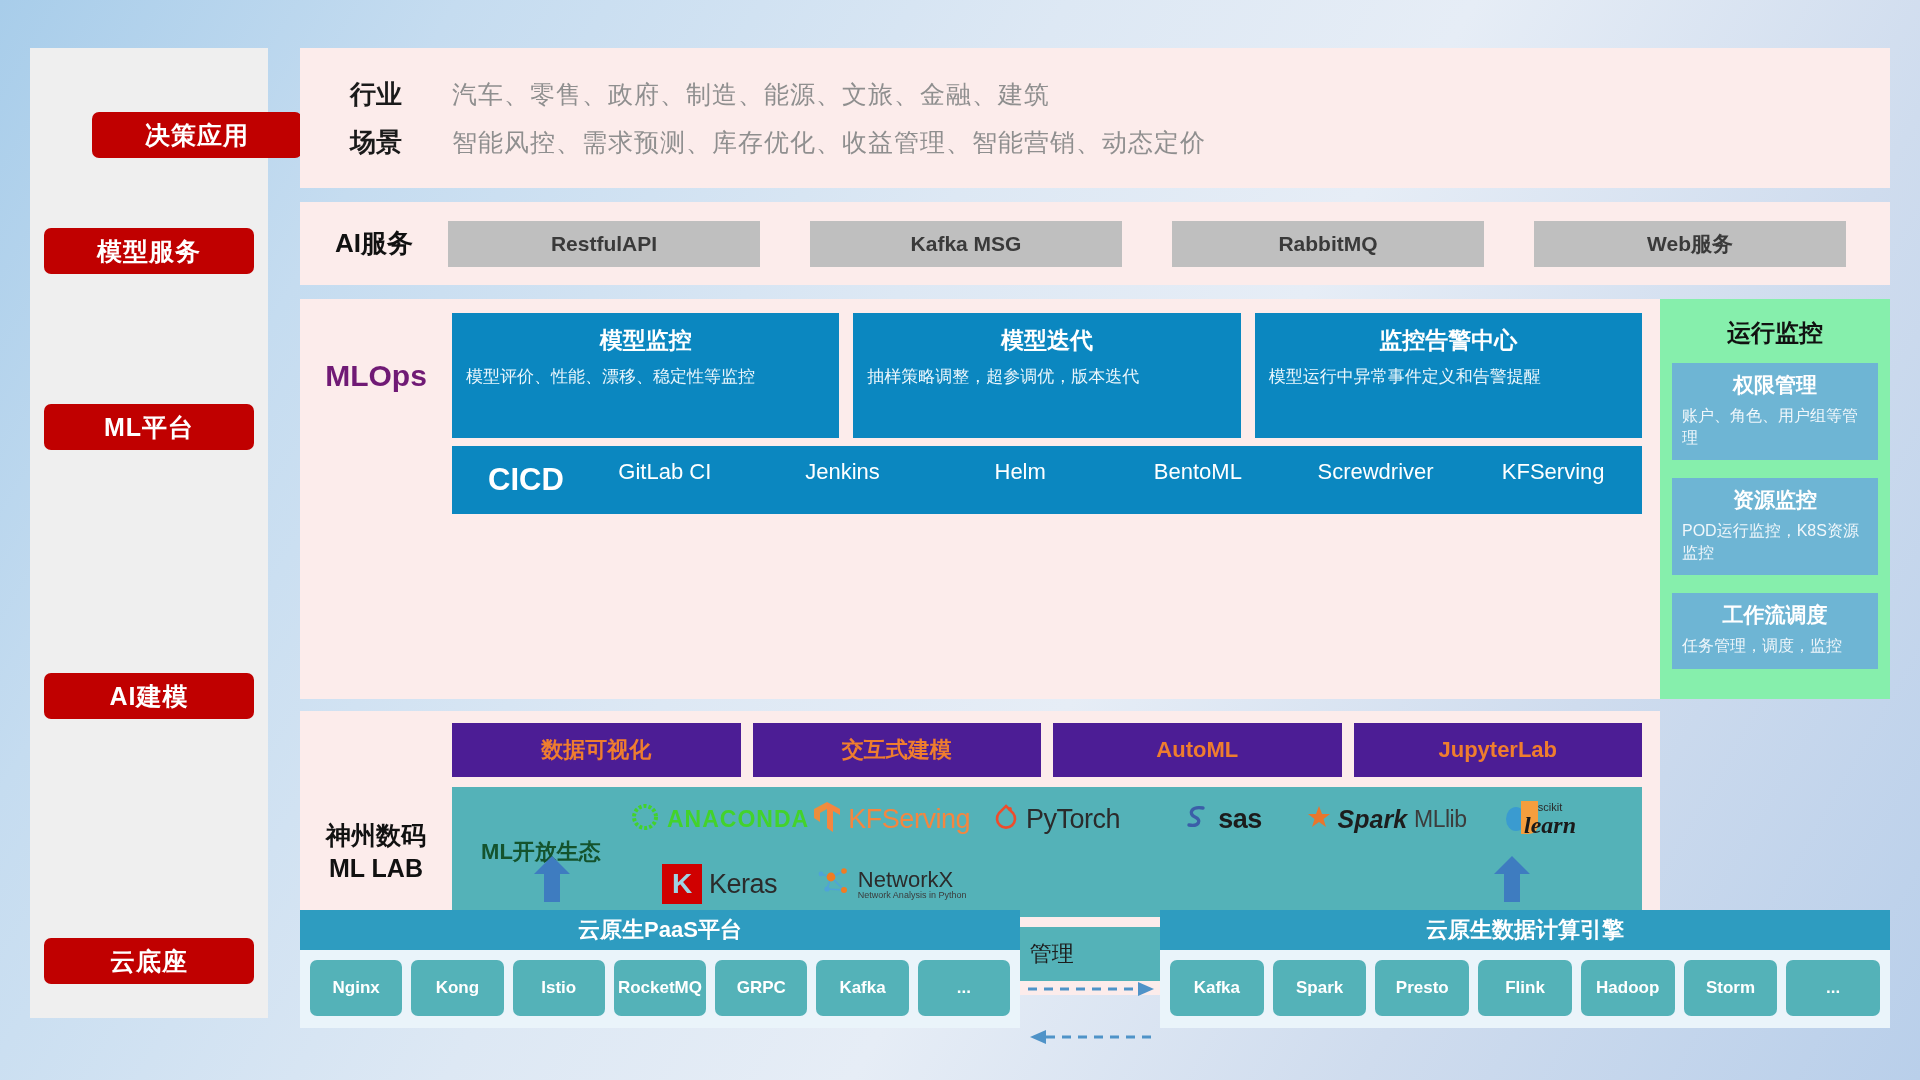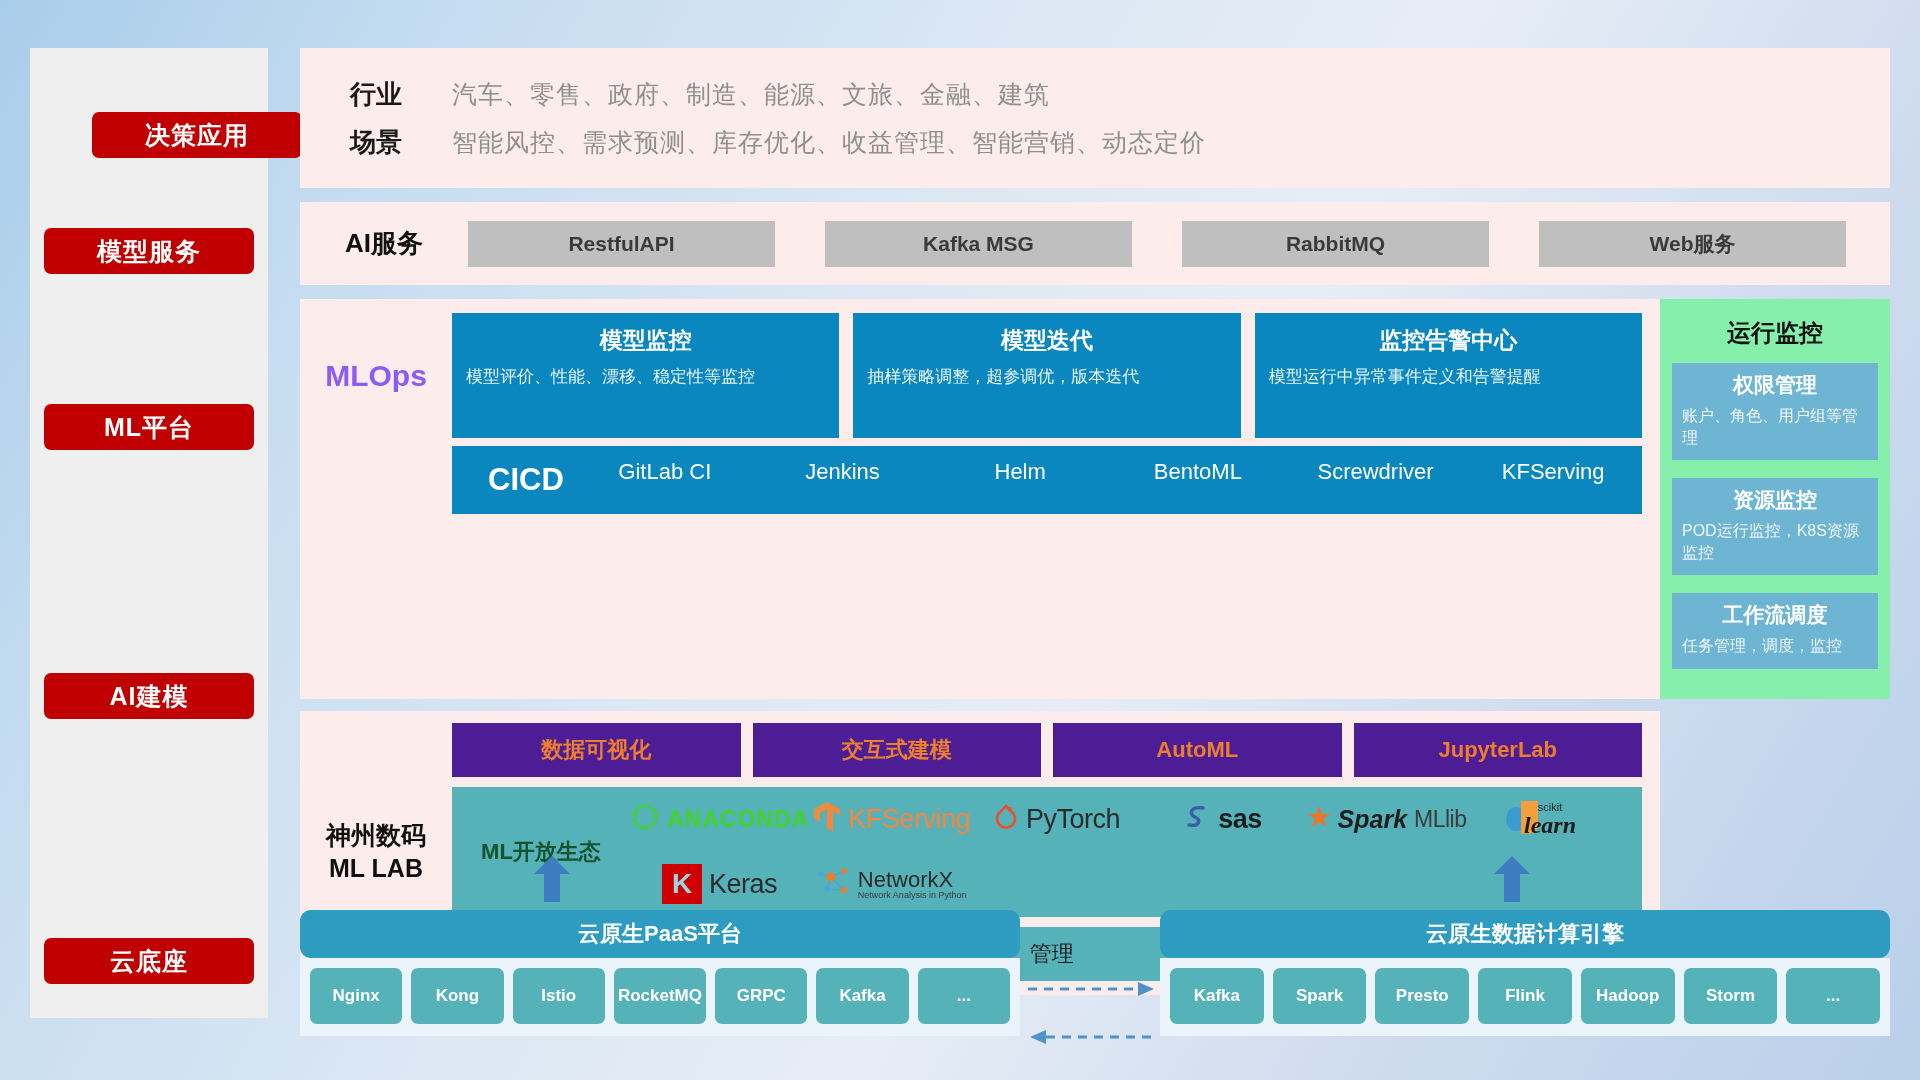--- a/index.html
+++ b/index.html
@@ -44,35 +44,35 @@
     width: 152px; text-align: center;
     font-size: 26px; font-weight: bold; color: #1a1a1a;
   }
   .app-val { font-size: 25px; color: #8f8f8f; letter-spacing: 1px; }
 
   
   #band-ai {
     margin-top: 14px; height: 83px;
     display: flex; align-items: center; padding: 0 22px 0 0;
   }
-  .ai-key { width: 168px; text-align: center; font-size: 26px; font-weight: bold; color:#111; }
+  .ai-key { width: 148px; text-align: center; font-size: 26px; font-weight: bold; color:#111; }
   .ai-items { flex: 1; display: flex; gap: 50px; padding-right: 22px; }
   .ai-chip {
     flex: 1; height: 46px; background: #bfbfbf;
     display: flex; align-items: center; justify-content: center;
     font-size: 21px; font-weight: bold; color: #3a3a3a;
   }
 
   
   #band-ml { margin-top: 14px; display: flex; }
   #ml-left { width: 1360px; background: #fceceb; padding: 14px 18px 14px 0; }
   .mlops-row { display: flex; align-items: center; }
   .mlops-key {
     width: 152px; text-align: center;
-    font-size: 30px; font-weight: bold; color: #8b5cf6;
+    font-size: 30px; font-weight: bold; color: #701a75;
   }
   .mlops-cards { flex: 1; display: flex; gap: 14px; }
   .mlops-card {
     flex: 1; background: #0b87c0; color: #fff;
     padding: 12px 14px 14px 14px; height: 125px;
   }
   .mlops-card-title {
     text-align: center; font-size: 23px; font-weight: bold; margin-bottom: 10px;
   }
   .mlops-card-desc { font-size: 17px; line-height: 1.35; color: #eaf6fc; }
@@ -156,23 +156,23 @@
   #lab-right { width: 230px; }
 
   
   #band-cloud {
     position: absolute; left: 300px; top: 888px; width: 1590px; height: 170px;
   }
   .cloud-col { position: absolute; top: 22px; }
   #cloud-paas  { left: 0px;   width: 720px; }
   #cloud-data  { left: 860px; width: 730px; }
   .cloud-head {
-    height: 48px; background: #2e9cc0; color: #fff;
+    height: 40px; background: #2e9cc0; color: #fff;
     display: flex; align-items: center; justify-content: center;
-    font-size: 22px; font-weight: bold; border-radius: 11px;
+    font-size: 22px; font-weight: bold;
   }
   .cloud-body {
     background: #eaf4fa; padding: 10px 10px 12px 10px;
     display: flex; gap: 9px;
   }
   .cloud-chip {
     flex: 1; height: 56px; background: #54b2b8; border-radius: 7px;
     display: flex; align-items: center; justify-content: center; text-align: center;
     color: #fff; font-size: 17px; font-weight: bold; line-height: 1.05; padding: 0 2px;
   }

